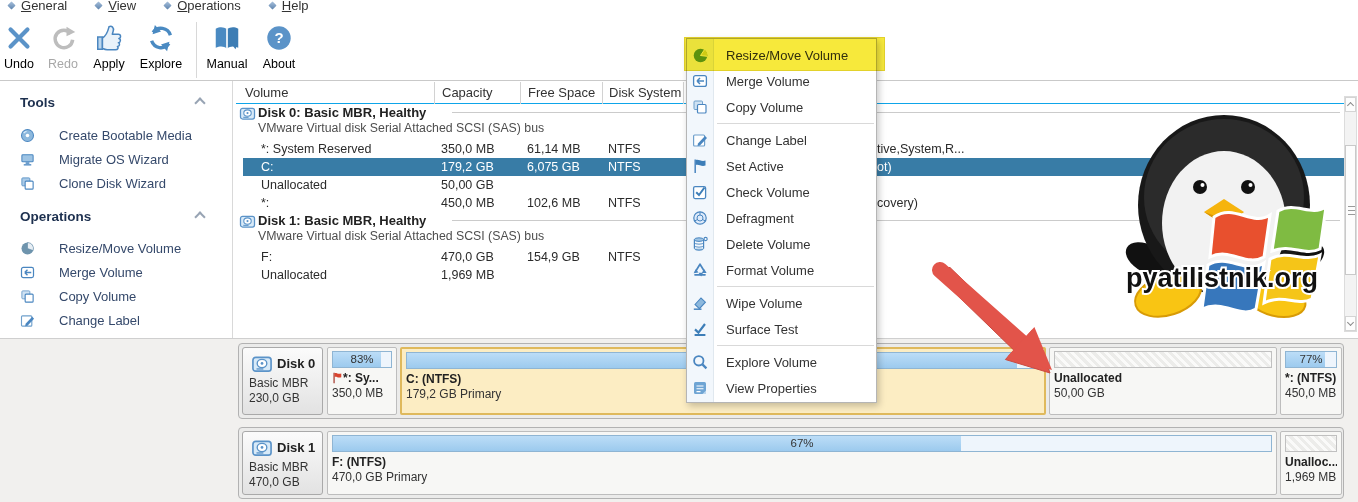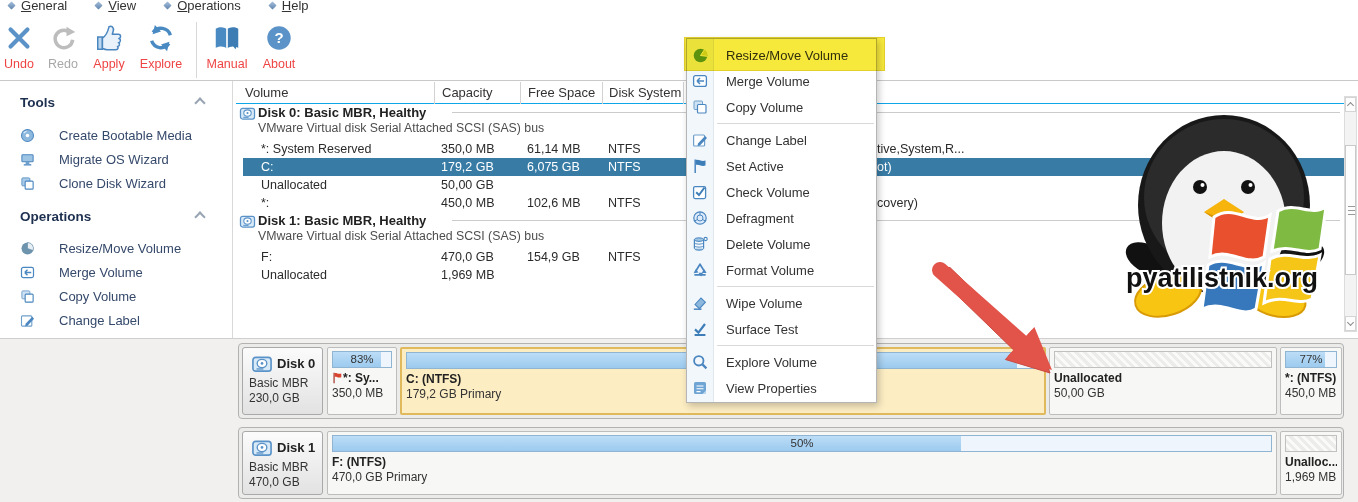--- a/index.html
+++ b/index.html
@@ -14,21 +14,21 @@
   .menubar { left:0; top:-4px; height:18px; width:100%; display:flex; align-items:center; gap:0; }
   .menu-item { display:inline-flex; align-items:center; gap:6px; margin-left:8px; margin-right:20px; font-size:13px; color:#333; cursor:default; }
   .menu-diamond { width:7px; height:7px; border-radius:1px; background:linear-gradient(135deg,#a9c2dc,#5d82ad); transform:rotate(45deg) scale(.85); }
   .menu-label { display:inline-block; }
   .menu-label::first-letter { text-decoration:underline; }
 
   
   .toolbar { left:0; top:14px; height:66px; width:100%; }
   .tbtn { position:absolute; top:6px; text-align:center; cursor:pointer; }
   .tbtn .ticon { height:36px; display:flex; align-items:center; justify-content:center; }
-  .tbtn .tlabel { font-size:12.5px; color:#ef4444; margin-top:1px; }
+  .tbtn .tlabel { font-size:12.5px; color:#000000; margin-top:1px; }
   .tbtn.disabled .tlabel { color:#a8a8a8; }
   .tool-sep { position:absolute; top:8px; width:1px; height:56px; background:#d8d8d8; }
   .hline-top { left:0; top:80px; width:1358px; height:1px; background:#c9c9c9; }
 
   
   .sidebar { left:0; top:81px; width:233px; height:421px; background:#fff; border-right:1px solid #d9d9d9; }
   .side-title { position:absolute; left:20px; font-size:13.5px; font-weight:bold; color:#1d304f; }
   .chev { position:absolute; right:28px; width:8px; height:8px; border-left:2px solid #98a4b4; border-top:2px solid #98a4b4; transform:rotate(45deg); }
   .side-item { position:absolute; left:0; width:233px; height:24px; display:flex; align-items:center; gap:24px; padding-left:20px; font-size:13px; color:#35496b; cursor:pointer; }
   .side-item svg { flex:0 0 auto; }
@@ -516,21 +516,21 @@
           <use href="#i-hdd"></use>
         </svg>
       <span class="dname">Disk 1</span>
       <div class="dline first">Basic MBR</div>
       <div class="dline">470,0 GB</div>
     </div>
 
     <div class="pblock" style="left:88px;width:950px;height:64px;">
       <div class="pbar">
           <div class="pfill" style="width:67%;"></div>
-          <div class="ppct">50%</div>
+          <div class="ppct">67%</div>
         </div>
       <div class="plabel">F: (NTFS)</div>
       <div class="psize">470,0 GB Primary</div>
     </div>
 
     <div class="pblock" style="left:1041px;width:62px;height:64px;">
       <div class="pbar hatch"></div>
       <div class="plabel">Unalloc...</div>
       <div class="psize">1,969 MB</div>
     </div>

